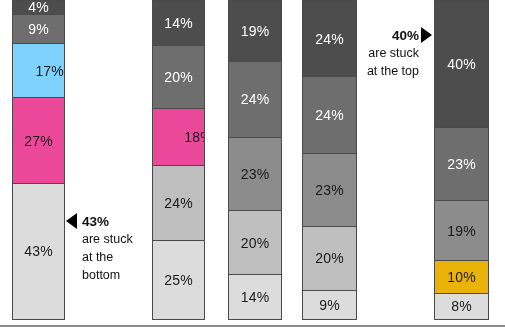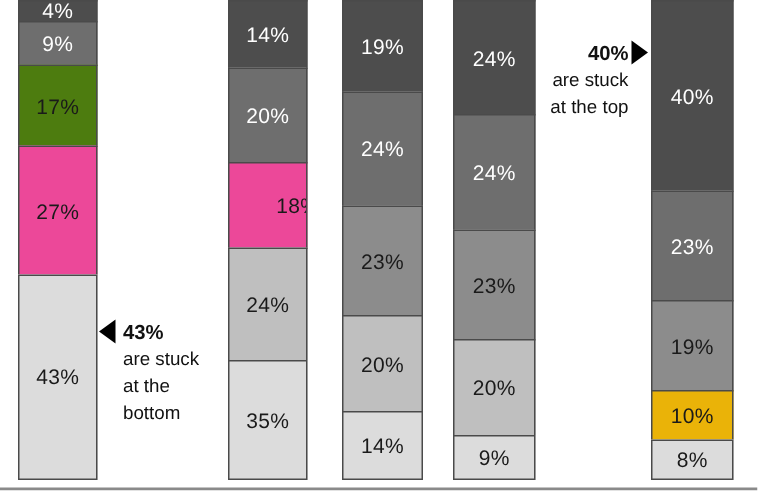--- a/index.html
+++ b/index.html
@@ -83,21 +83,21 @@
 
 <div id="chart-root">
 
   <div class="column" style="left:12px; width:53px;">
     <div class="segment" style="flex:4; background:#4d4d4d;">
       <span class="segment-label lbl-light">4%</span>
     </div>
     <div class="segment" style="flex:9; background:#6e6e6e;">
       <span class="segment-label lbl-light">9%</span>
     </div>
-    <div class="segment" style="flex:17; background:#4d7c0f;">
+    <div class="segment" style="flex:17; background:#7dd3fc;justify-content:flex-end;">
       <span class="segment-label lbl-dark">17%</span>
     </div>
     <div class="segment" style="flex:27; background:#ec4899;">
       <span class="segment-label lbl-dark">27%</span>
     </div>
     <div class="segment" style="flex:43; background:#dcdcdc;">
       <span class="segment-label lbl-dark">43%</span>
     </div>
   </div>
 
@@ -108,21 +108,21 @@
     <div class="segment" style="flex:20; background:#6e6e6e;">
       <span class="segment-label lbl-light">20%</span>
     </div>
     <div class="segment" style="flex:18; background:#ec4899;padding-left:40px;">
       <span class="segment-label lbl-dark">18%</span>
     </div>
     <div class="segment" style="flex:24; background:#bfbfbf;">
       <span class="segment-label lbl-dark">24%</span>
     </div>
     <div class="segment" style="flex:25; background:#dcdcdc;">
-      <span class="segment-label lbl-dark">35%</span>
+      <span class="segment-label lbl-dark">25%</span>
     </div>
   </div>
 
   <div class="column" style="left:228px; width:54px;">
     <div class="segment" style="flex:19; background:#4d4d4d;">
       <span class="segment-label lbl-light">19%</span>
     </div>
     <div class="segment" style="flex:24; background:#6e6e6e;">
       <span class="segment-label lbl-light">24%</span>
     </div>

